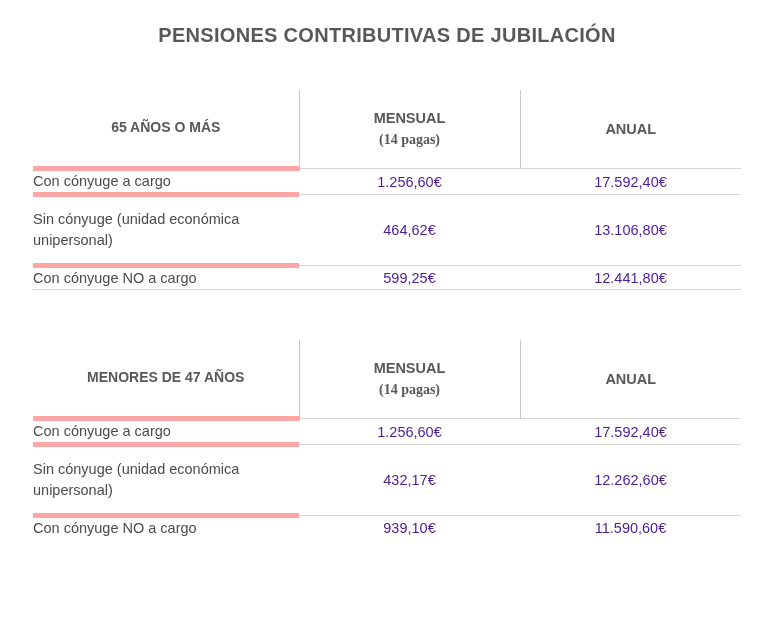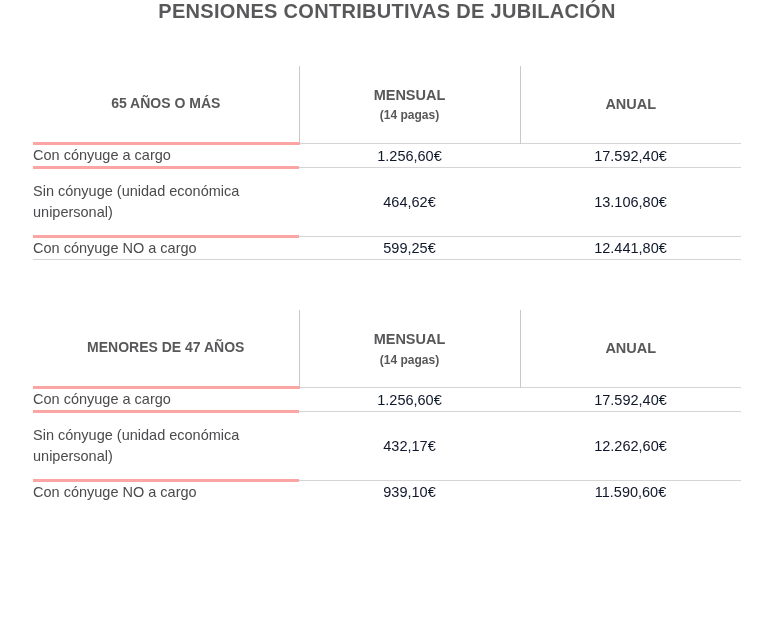--- a/index.html
+++ b/index.html
@@ -19,20 +19,21 @@
     width: 774px;
     height: 633px;
     box-sizing: border-box;
   }
   .doc-title {
     text-align: center;
     font-size: 20px;
     font-weight: bold;
     letter-spacing: 0.3px;
     color: #58585a;
+    padding-top: 24px;
   }
   .table-block {
     width: 708px;
     margin: 0 auto;
     border-collapse: collapse;
     table-layout: fixed;
   }
   .table-block.first { margin-top: 43px; }
   .table-block.second { margin-top: 50px; }
 
@@ -54,40 +55,41 @@
     height: 76px;
     line-height: 1.55;
     padding: 0 6px;
   }
   .hdr-cell.left {
     font-size: 14px;
   }
   .hdr-cell .sub {
     display: block;
     font-weight: bold;
-    font-size: 12px;
+    font-size: 14px;
+    font-family: Liberation Serif, serif;
   }
   
   .sep-left {
     border-left: 1px solid #c9c9c9;
   }
   
   .row-label {
     text-align: left;
     padding: 14px 10px 14px 14px;
     line-height: 1.45;
     font-size: 14.5px;
     color: #4b4b4d;
-    border-top: 3px solid #fca5a5;
+    border-top: 5px solid #fca5a5;
     margin-top: 32px;
   }
   .row-val {
     text-align: center;
     font-size: 14.5px;
-    color: #0f172a;
+    color: #4c1d95;
     border-top: 1px solid #d5d5d5;
     padding: 14px 6px;
   }
   .row-last .row-label, .row-last .row-val {
     border-bottom: 1px solid #d5d5d5;
   }
   .tall .row-label, .tall .row-val {
     padding-top: 12px;
     padding-bottom: 12px;
   }

